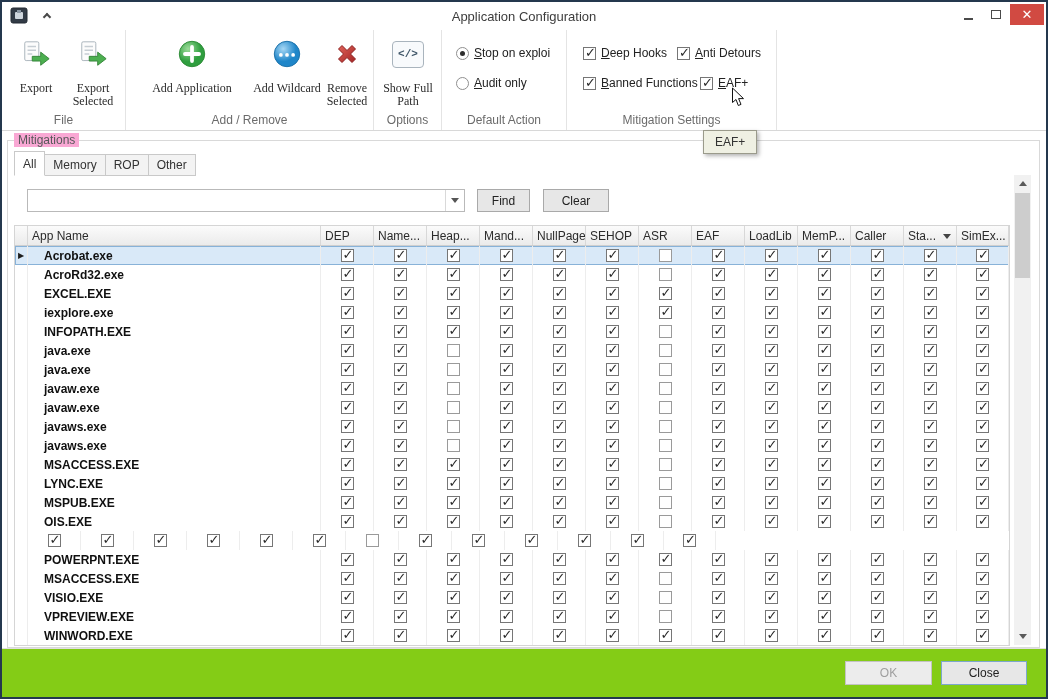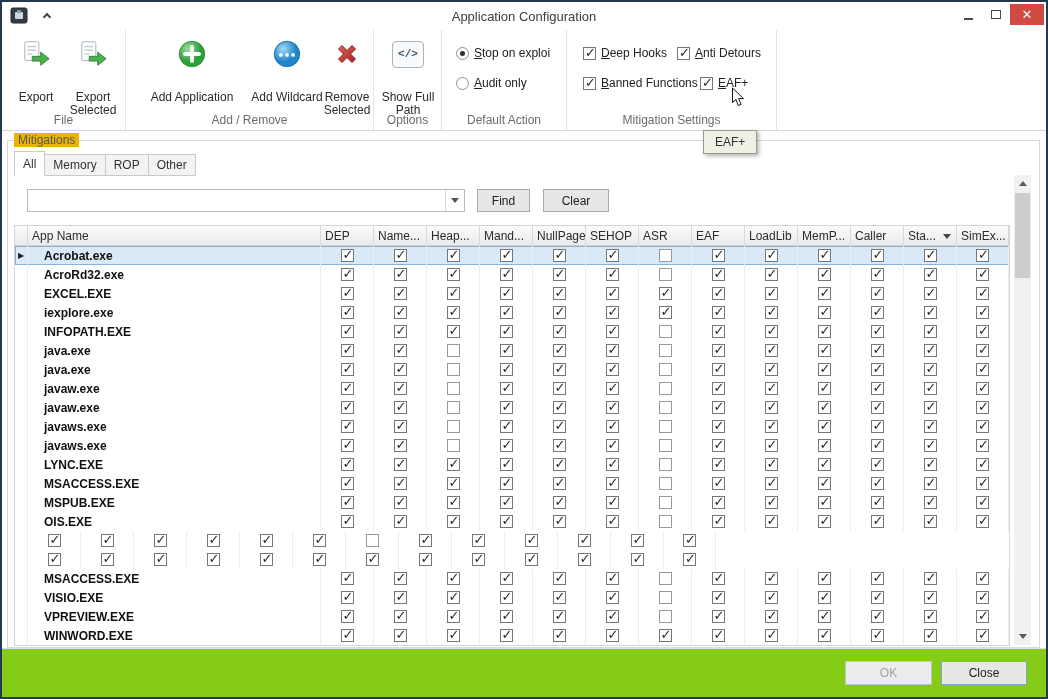--- a/index.html
+++ b/index.html
@@ -19,36 +19,36 @@
   .wbtn.max i{width:10px;height:9px;border:1px solid #4a4a4a;}
   .wbtn.close{width:34px;background:#d14a42;color:#fff;font-size:13px;}
 
   
   .ribbon{position:absolute;top:28px;left:0;right:0;height:101px;background:#fff;border-bottom:1px solid #d8d8d8;display:flex;}
   .rgroup{position:relative;height:100%;border-right:1px solid #e4e4e4;flex:none;}
   .rgroup.fill{flex:1;border-right:none;}
   .glabel{position:absolute;bottom:3px;left:0;right:0;text-align:center;color:#6b6b6b;}
   .bigbtn{position:absolute;display:flex;flex-direction:column;align-items:center;text-align:center;line-height:13px;color:#2b2b2b;cursor:default;}
   .bicon{height:36px;display:flex;align-items:center;justify-content:center;}
-  .blabel{margin-top:19px;}
+  .blabel{margin-top:10px;font-family:Liberation Serif, serif;}
   .pathicon{width:32px;height:27px;border:1px solid #a9b4bd;border-radius:4px;display:flex;align-items:center;justify-content:center;font-family:"Liberation Mono","DejaVu Sans Mono",monospace;font-size:11px;font-weight:bold;color:#3f5668;background:#f8fafc;}
   .opt{position:absolute;display:flex;align-items:center;gap:5px;white-space:nowrap;}
   .radio{width:13px;height:13px;border:1px solid #8f8f8f;border-radius:50%;background:#fff;position:relative;flex:none;}
   .radio.on::after{content:"";position:absolute;left:3px;top:3px;width:5px;height:5px;border-radius:50%;background:#2e2e2e;}
   .cb{width:13px;height:13px;border:1px solid #9a9a9a;background:#fff;position:relative;flex:none;}
   .cb.on{border-color:#767676;}
   .cb.on::after{content:"✓";position:absolute;left:1px;top:-3px;font-size:13px;font-weight:bold;color:#272727;}
 
   
   .tooltip{position:absolute;left:701px;top:128px;padding:4px 11px;background:#eff0e3;border:1px solid #9a9a8b;box-shadow:2px 2px 4px rgba(0,0,0,.3);color:#333;z-index:50;}
   .cursor{position:absolute;left:729px;top:85px;z-index:60;}
 
   
   .panel{position:absolute;left:5px;top:138px;width:1033px;height:508px;border:1px solid #d9d9d9;background:#fff;}
-  .panel-label{position:absolute;top:-8px;left:6px;background:#eab308;padding:0 4px;color:#58585a;}
+  .panel-label{position:absolute;top:-8px;left:6px;background:#f9a8d4;padding:0 4px;color:#58585a;}
   .tabs{position:absolute;left:6px;top:10px;display:flex;align-items:flex-end;z-index:2;}
   .tab{height:22px;padding:0 8px;display:flex;align-items:center;background:#f3f3f3;border:1px solid #c9c9c9;border-left:none;color:#333;cursor:default;}
   .tab:first-child{border-left:1px solid #c9c9c9;}
   .tab.active{background:#fff;height:25px;border-bottom:1px solid #fff;}
 
   .combo{position:absolute;left:19px;top:48px;width:438px;height:23px;border:1px solid #b9b9b9;background:#fff;display:flex;}
   .combo input{flex:1;border:none;outline:none;font:12px "Liberation Sans","DejaVu Sans",sans-serif;padding:0 5px;background:transparent;}
   .combo .drop{width:19px;border-left:1px solid #d9d9d9;display:flex;align-items:center;justify-content:center;}
   .combo .drop i{width:0;height:0;border-left:4px solid transparent;border-right:4px solid transparent;border-top:5px solid #555;}
   .btn{position:absolute;height:23px;background:#e7e7e7;border:1px solid #a9a9a9;color:#222;display:flex;align-items:center;justify-content:center;cursor:default;}
@@ -759,20 +759,63 @@
             </div>
             <div class="cell ckcell" style="width:53px">
               <span class="cb on"></span>
             </div>
             <div class="cell ckcell" style="width:52px">
               <span class="cb on"></span>
             </div>
           </div>
           <div class="trow">
             <div class="cell gutter"></div>
+            <div class="cell namecell">MSACCESS.EXE</div>
+            <div class="cell ckcell" style="width:53px">
+              <span class="cb on"></span>
+            </div>
+            <div class="cell ckcell" style="width:53px">
+              <span class="cb on"></span>
+            </div>
+            <div class="cell ckcell" style="width:53px">
+              <span class="cb on"></span>
+            </div>
+            <div class="cell ckcell" style="width:53px">
+              <span class="cb on"></span>
+            </div>
+            <div class="cell ckcell" style="width:53px">
+              <span class="cb on"></span>
+            </div>
+            <div class="cell ckcell" style="width:53px">
+              <span class="cb on"></span>
+            </div>
+            <div class="cell ckcell" style="width:53px">
+              <span class="cb"></span>
+            </div>
+            <div class="cell ckcell" style="width:53px">
+              <span class="cb on"></span>
+            </div>
+            <div class="cell ckcell" style="width:53px">
+              <span class="cb on"></span>
+            </div>
+            <div class="cell ckcell" style="width:53px">
+              <span class="cb on"></span>
+            </div>
+            <div class="cell ckcell" style="width:53px">
+              <span class="cb on"></span>
+            </div>
+            <div class="cell ckcell" style="width:53px">
+              <span class="cb on"></span>
+            </div>
+            <div class="cell ckcell" style="width:52px">
+              <span class="cb on"></span>
+            </div>
+          </div>
+          <div class="trow">
+            <div class="cell gutter"></div>
             <div class="cell namecell">LYNC.EXE</div>
             <div class="cell ckcell" style="width:53px">
               <span class="cb on"></span>
             </div>
             <div class="cell ckcell" style="width:53px">
               <span class="cb on"></span>
             </div>
             <div class="cell ckcell" style="width:53px">
               <span class="cb on"></span>
             </div>
@@ -802,63 +845,20 @@
             </div>
             <div class="cell ckcell" style="width:53px">
               <span class="cb on"></span>
             </div>
             <div class="cell ckcell" style="width:52px">
               <span class="cb on"></span>
             </div>
           </div>
           <div class="trow">
             <div class="cell gutter"></div>
-            <div class="cell namecell">MSACCESS.EXE</div>
-            <div class="cell ckcell" style="width:53px">
-              <span class="cb on"></span>
-            </div>
-            <div class="cell ckcell" style="width:53px">
-              <span class="cb on"></span>
-            </div>
-            <div class="cell ckcell" style="width:53px">
-              <span class="cb on"></span>
-            </div>
-            <div class="cell ckcell" style="width:53px">
-              <span class="cb on"></span>
-            </div>
-            <div class="cell ckcell" style="width:53px">
-              <span class="cb on"></span>
-            </div>
-            <div class="cell ckcell" style="width:53px">
-              <span class="cb on"></span>
-            </div>
-            <div class="cell ckcell" style="width:53px">
-              <span class="cb"></span>
-            </div>
-            <div class="cell ckcell" style="width:53px">
-              <span class="cb on"></span>
-            </div>
-            <div class="cell ckcell" style="width:53px">
-              <span class="cb on"></span>
-            </div>
-            <div class="cell ckcell" style="width:53px">
-              <span class="cb on"></span>
-            </div>
-            <div class="cell ckcell" style="width:53px">
-              <span class="cb on"></span>
-            </div>
-            <div class="cell ckcell" style="width:53px">
-              <span class="cb on"></span>
-            </div>
-            <div class="cell ckcell" style="width:52px">
-              <span class="cb on"></span>
-            </div>
-          </div>
-          <div class="trow">
-            <div class="cell gutter"></div>
             <div class="cell namecell">MSPUB.EXE</div>
             <div class="cell ckcell" style="width:53px">
               <span class="cb on"></span>
             </div>
             <div class="cell ckcell" style="width:53px">
               <span class="cb on"></span>
             </div>
             <div class="cell ckcell" style="width:53px">
               <span class="cb on"></span>
             </div>
@@ -973,20 +973,21 @@
             </div>
             <div class="cell ckcell" style="width:53px">
               <span class="cb on"></span>
             </div>
             <div class="cell ckcell" style="width:52px">
               <span class="cb on"></span>
             </div>
           </div>
           <div class="trow">
             <div class="cell gutter"></div>
+            <div class="cell namecell">POWERPNT.EXE</div>
             <div class="cell ckcell" style="width:53px">
               <span class="cb on"></span>
             </div>
             <div class="cell ckcell" style="width:53px">
               <span class="cb on"></span>
             </div>
             <div class="cell ckcell" style="width:53px">
               <span class="cb on"></span>
             </div>
             <div class="cell ckcell" style="width:53px">

